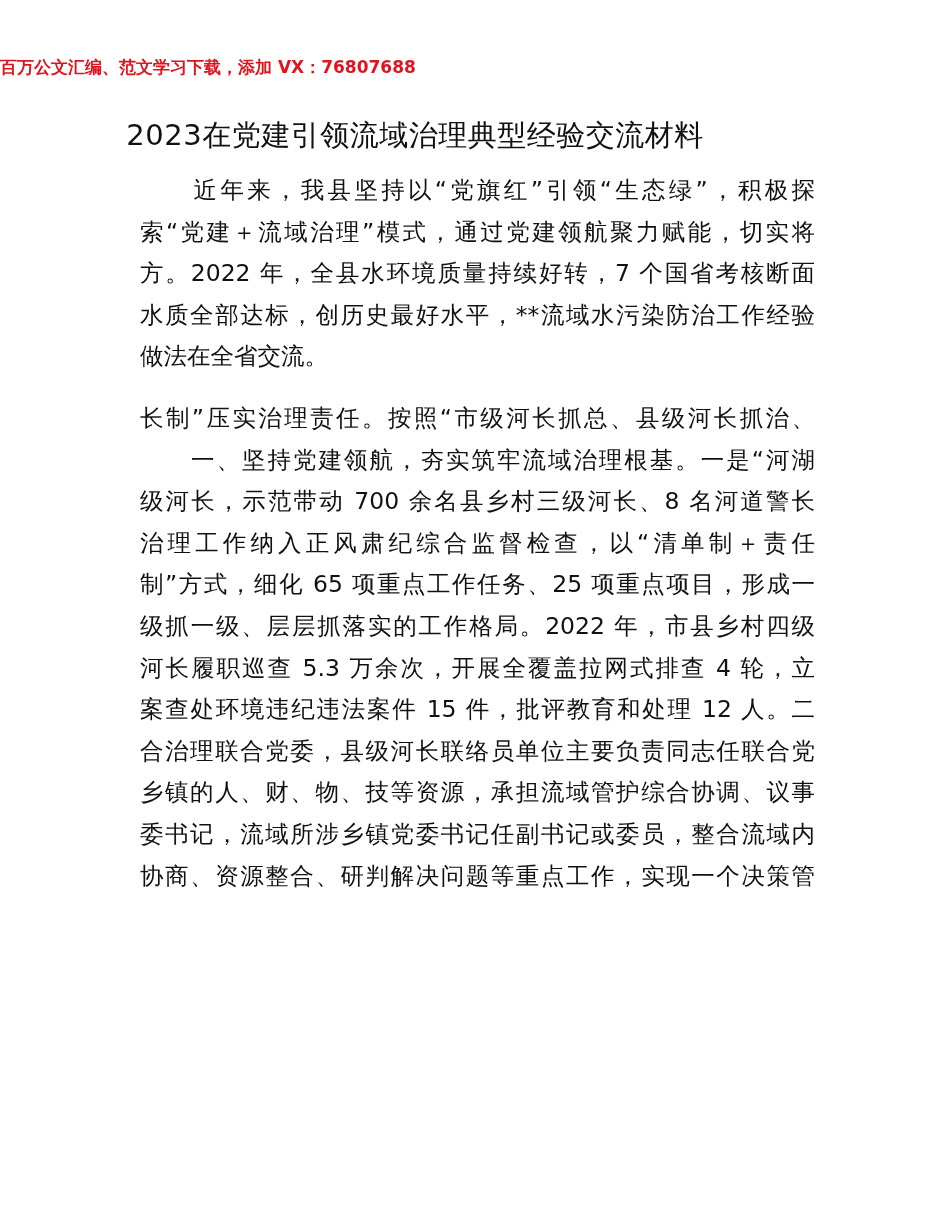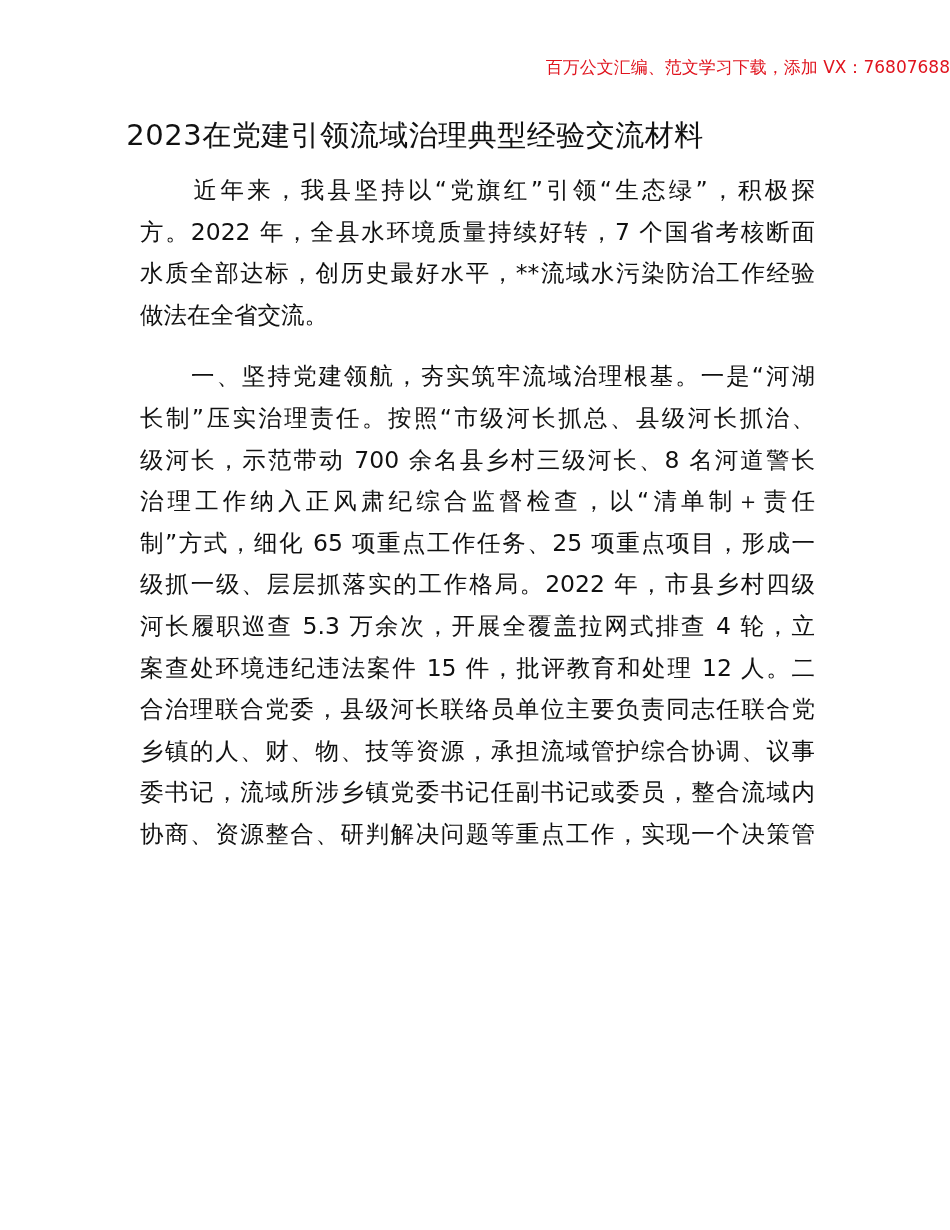--- a/index.html
+++ b/index.html
@@ -1,45 +1,46 @@
 <!DOCTYPE html>
 <html><head>
 <meta charset="utf-8">
 <style>
   html, body { margin:0; padding:0; background:#ffffff; }
   body { width:950px; height:1230px; position:relative; overflow:hidden;
          font-family:"DejaVu Sans", "Liberation Sans", sans-serif; color:#111; }
-  .header { position:absolute; top:56px; left:0; width:950px; text-align:right;
-            font-size:17px; color:#e0141e; letter-spacing:0px; }
+  .header { position:absolute; top:56px; left:0; width:950px; text-align:left;
+            font-size:17px; color:#e0141e; letter-spacing:0px;font-weight:bold; }
   .title { position:absolute; top:116px; left:0; width:830px; text-align:center;
            font-size:29px; color:#111; letter-spacing:0.5px; }
   .body { position:absolute; top:170px; left:140px; width:675px; }
   .line { height:41.6px; line-height:41.6px; font-size:23.5px; white-space:nowrap;
           text-align:justify; text-align-last:justify; }
   .line.last { text-align-last:left; }
   .para-gap { height:20px; }
 </style>
 </head>
 <body>
 
 <div class="header">百万公文汇编、范文学习下载，添加 VX：76807688</div>
 
 <div class="title">2023在党建引领流域治理典型经验交流材料</div>
 
 <div class="body">
   <div>
     <div class="line">　　近年来，我县坚持以“党旗红”引领“生态绿”，积极探</div>
+    <div class="line">索“党建＋流域治理”模式，通过党建领航聚力赋能，切实将</div>
     <div class="line">方。2022 年，全县水环境质量持续好转，7 个国省考核断面</div>
     <div class="line">水质全部达标，创历史最好水平，**流域水污染防治工作经验</div>
     <div class="line last">做法在全省交流。</div>
   </div>
   <div class="para-gap"></div>
   <div>
+    <div class="line">长制”压实治理责任。按照“市级河长抓总、县级河长抓治、</div>
     <div class="line">　　一、坚持党建领航，夯实筑牢流域治理根基。一是“河湖</div>
-    <div class="line">长制”压实治理责任。按照“市级河长抓总、县级河长抓治、</div>
     <div class="line">级河长，示范带动 700 余名县乡村三级河长、8 名河道警长</div>
     <div class="line">治理工作纳入正风肃纪综合监督检查，以“清单制＋责任</div>
     <div class="line">制”方式，细化 65 项重点工作任务、25 项重点项目，形成一</div>
     <div class="line">级抓一级、层层抓落实的工作格局。2022 年，市县乡村四级</div>
     <div class="line">河长履职巡查 5.3 万余次，开展全覆盖拉网式排查 4 轮，立</div>
     <div class="line">案查处环境违纪违法案件 15 件，批评教育和处理 12 人。二</div>
     <div class="line">合治理联合党委，县级河长联络员单位主要负责同志任联合党</div>
     <div class="line">乡镇的人、财、物、技等资源，承担流域管护综合协调、议事</div>
     <div class="line">委书记，流域所涉乡镇党委书记任副书记或委员，整合流域内</div>
     <div class="line">协商、资源整合、研判解决问题等重点工作，实现一个决策管</div>

